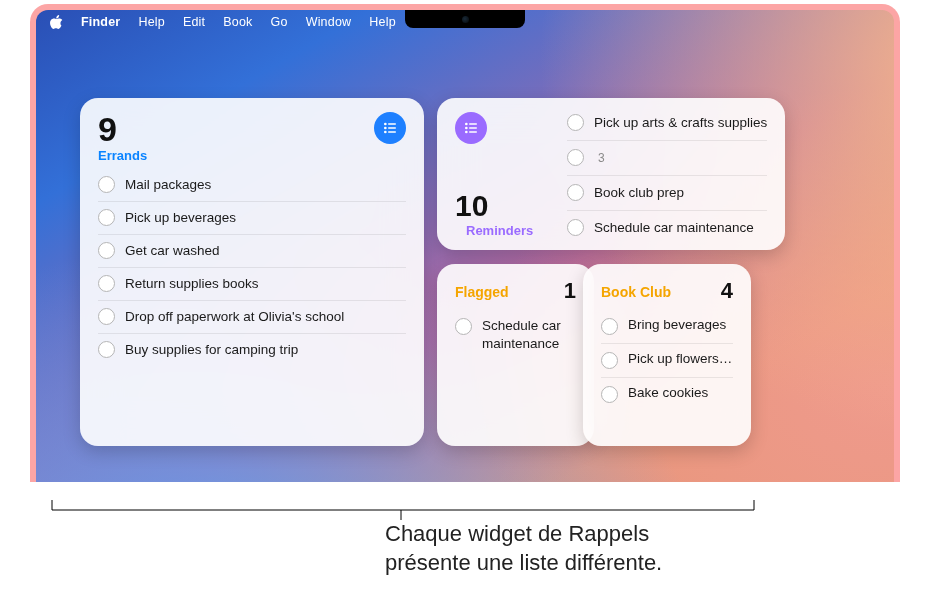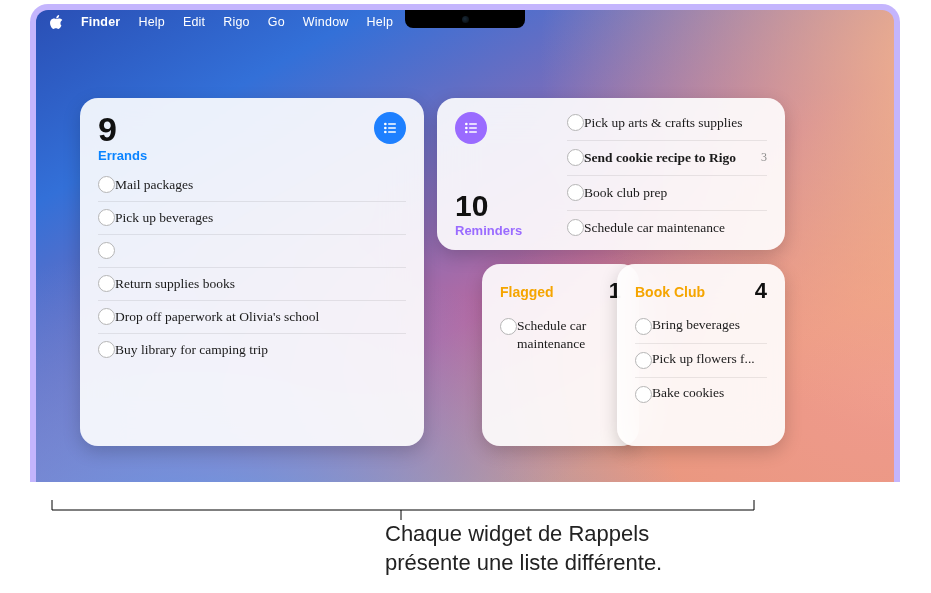--- a/index.html
+++ b/index.html
@@ -10,21 +10,21 @@
       overflow: hidden;
       background: #444;
       position: relative;
     }
     .laptop-frame {
       position: absolute;
       top: 4px;
       left: 30px;
       width: 870px;
       height: 478px;
-      background: #c4b5fd;
+      background: #fca5a5;
       border-radius: 18px 18px 0 0;
       padding: 6px 6px 0 6px;
     }
     .notch {
       position: absolute;
       top: 6px;
       left: 50%;
       transform: translateX(-50%);
       width: 120px;
       height: 18px;
@@ -72,49 +72,49 @@
     .widget {
       position: absolute;
       background: rgba(255,255,255,0.9);
       backdrop-filter: blur(20px);
       border-radius: 18px;
       box-shadow: 0 6px 18px rgba(0,0,0,0.18);
       padding: 14px 18px 8px 18px;
     }
     .errands-widget { top: 64px; left: 44px; width: 344px; height: 348px; }
     .reminders-widget { top: 64px; left: 401px; width: 348px; height: 152px; display: flex; }
-    .flagged-widget { top: 230px; left: 401px; width: 157px; height: 182px; margin-left: 45px; }
-    .bookclub-widget { top: 230px; left: 581px; width: 168px; height: 182px; }
+    .flagged-widget { top: 230px; left: 401px; width: 157px; height: 182px; }
+    .bookclub-widget { top: 230px; left: 547px; width: 168px; height: 182px; }
 
     .w-header { display: flex; align-items: flex-start; justify-content: space-between; margin-bottom: 4px; }
     .count { font-size: 34px; font-weight: 700; color: #111; line-height: 1; }
     .list-name { font-size: 13px; font-weight: 600; margin-top: 2px; }
     .errands-color { color: #0a84ff; }
-    .reminders-color { color: #9a6bff; }
+    .reminders-color { color: #9a6bff; margin-left: 11px; }
     .flagged-color { color: #f5a500; }
     .bookclub-color { color: #f5a500; }
 
     .icon-badge {
       width: 32px; height: 32px; border-radius: 50%;
       display: flex; align-items: center; justify-content: center;
       flex-shrink: 0;
     }
     .icon-badge.blue { background: #1e80ff; }
     .icon-badge.purple { background: #9a6bff; }
     .icon-badge svg { width: 16px; height: 16px; }
 
     .items { list-style: none; margin-top: 6px; }
     .item-row {
       display: flex;
       align-items: center;
+      gap: 10px;
       padding: 7px 0 8px 0;
       border-bottom: 1px solid rgba(0,0,0,0.08);
       font-size: 13.5px;
       color: #1a1a1a;
-      font-family: Liberation Serif, serif;
     }
     .items .item-row:last-child { border-bottom: none; }
     .circle {
       width: 17px; height: 17px; border-radius: 50%;
       border: 1.5px solid #b5b5b5;
       flex-shrink: 0;
       background: #fff;
     }
     .item-text { flex: 1; white-space: nowrap; overflow: hidden; text-overflow: ellipsis; }
     .item-badge { font-size: 12px; color: #8a8a8a; margin-left: 4px; }
@@ -173,21 +173,21 @@
   <div class="screen">
     <div class="menubar">
       <span class="menubar-item apple-icon">
         <svg width="13" height="14" viewBox="0 0 170 170">
             <path fill="#fff" d="M150 130c-4 9-6 13-11 21-7 11-18 25-31 25-12 0-15-8-31-8s-19 8-31 8c-13 0-23-13-30-24C-3 120-6 80 13 58c10-12 25-19 40-19 14 0 23 8 35 8s18-8 35-8c14 0 28 7 38 20-33 18-28 65-11 71zM110 26c6-8 11-20 9-31-10 1-21 7-28 15-6 7-11 19-9 30 10 1 21-6 28-14z"></path>
           </svg>
       </span>
       <span class="menubar-item app-name">Finder</span>
       <span class="menubar-item">Help</span>
       <span class="menubar-item">Edit</span>
-      <span class="menubar-item">Rigo</span>
+      <span class="menubar-item">Book</span>
       <span class="menubar-item">Go</span>
       <span class="menubar-item">Window</span>
       <span class="menubar-item">Help</span>
     </div>
 
     <div class="desktop">
 
       <div class="widget errands-widget">
         <div class="w-header">
           <div>
@@ -209,32 +209,33 @@
           <li class="item-row">
               <span class="circle"></span>
               <span class="item-text">Mail packages</span>
             </li>
           <li class="item-row">
               <span class="circle"></span>
               <span class="item-text">Pick up beverages</span>
             </li>
           <li class="item-row">
               <span class="circle"></span>
+              <span class="item-text">Get car washed</span>
             </li>
           <li class="item-row">
               <span class="circle"></span>
               <span class="item-text">Return supplies books</span>
             </li>
           <li class="item-row">
               <span class="circle"></span>
               <span class="item-text">Drop off paperwork at Olivia's school</span>
             </li>
           <li class="item-row">
               <span class="circle"></span>
-              <span class="item-text">Buy library for camping trip</span>
+              <span class="item-text">Buy supplies for camping trip</span>
             </li>
         </ul>
       </div>
 
       <div class="widget reminders-widget">
         <div class="reminders-left">
           <div class="icon-badge purple">
             <svg viewBox="0 0 24 24">
                 <circle cx="5" cy="6" r="2" fill="#fff"></circle>
                 <rect x="9" y="5" width="12" height="2" rx="1" fill="#fff"></rect>
@@ -248,21 +249,20 @@
           <div class="list-name reminders-color">Reminders</div>
         </div>
         <div class="reminders-right">
           <ul class="items">
             <li class="item-row">
                 <span class="circle"></span>
                 <span class="item-text">Pick up arts &amp; crafts supplies</span>
               </li>
             <li class="item-row">
                 <span class="circle"></span>
-                <span class="item-text item-bold">Send cookie recipe to Rigo</span>
                 <span class="item-badge">3</span>
               </li>
             <li class="item-row">
                 <span class="circle"></span>
                 <span class="item-text">Book club prep</span>
               </li>
             <li class="item-row">
                 <span class="circle"></span>
                 <span class="item-text">Schedule car maintenance</span>
               </li>

